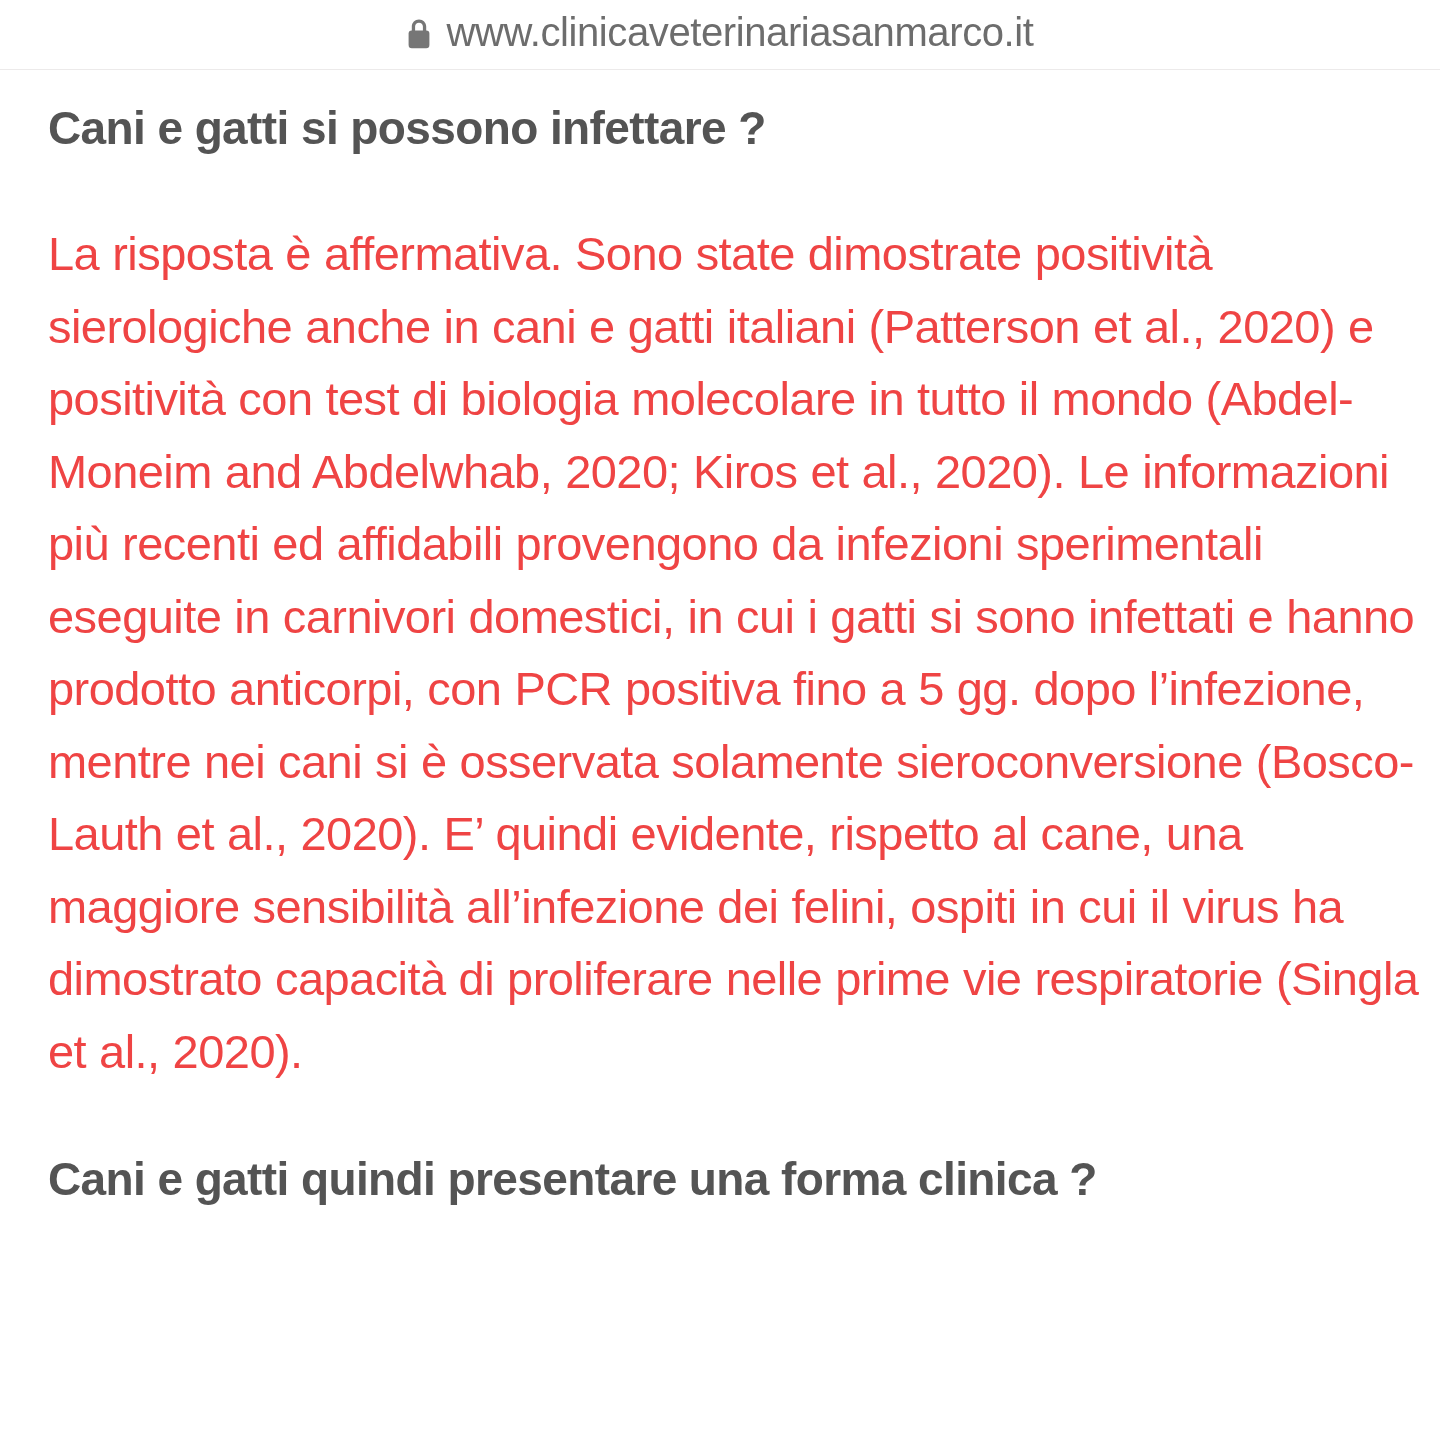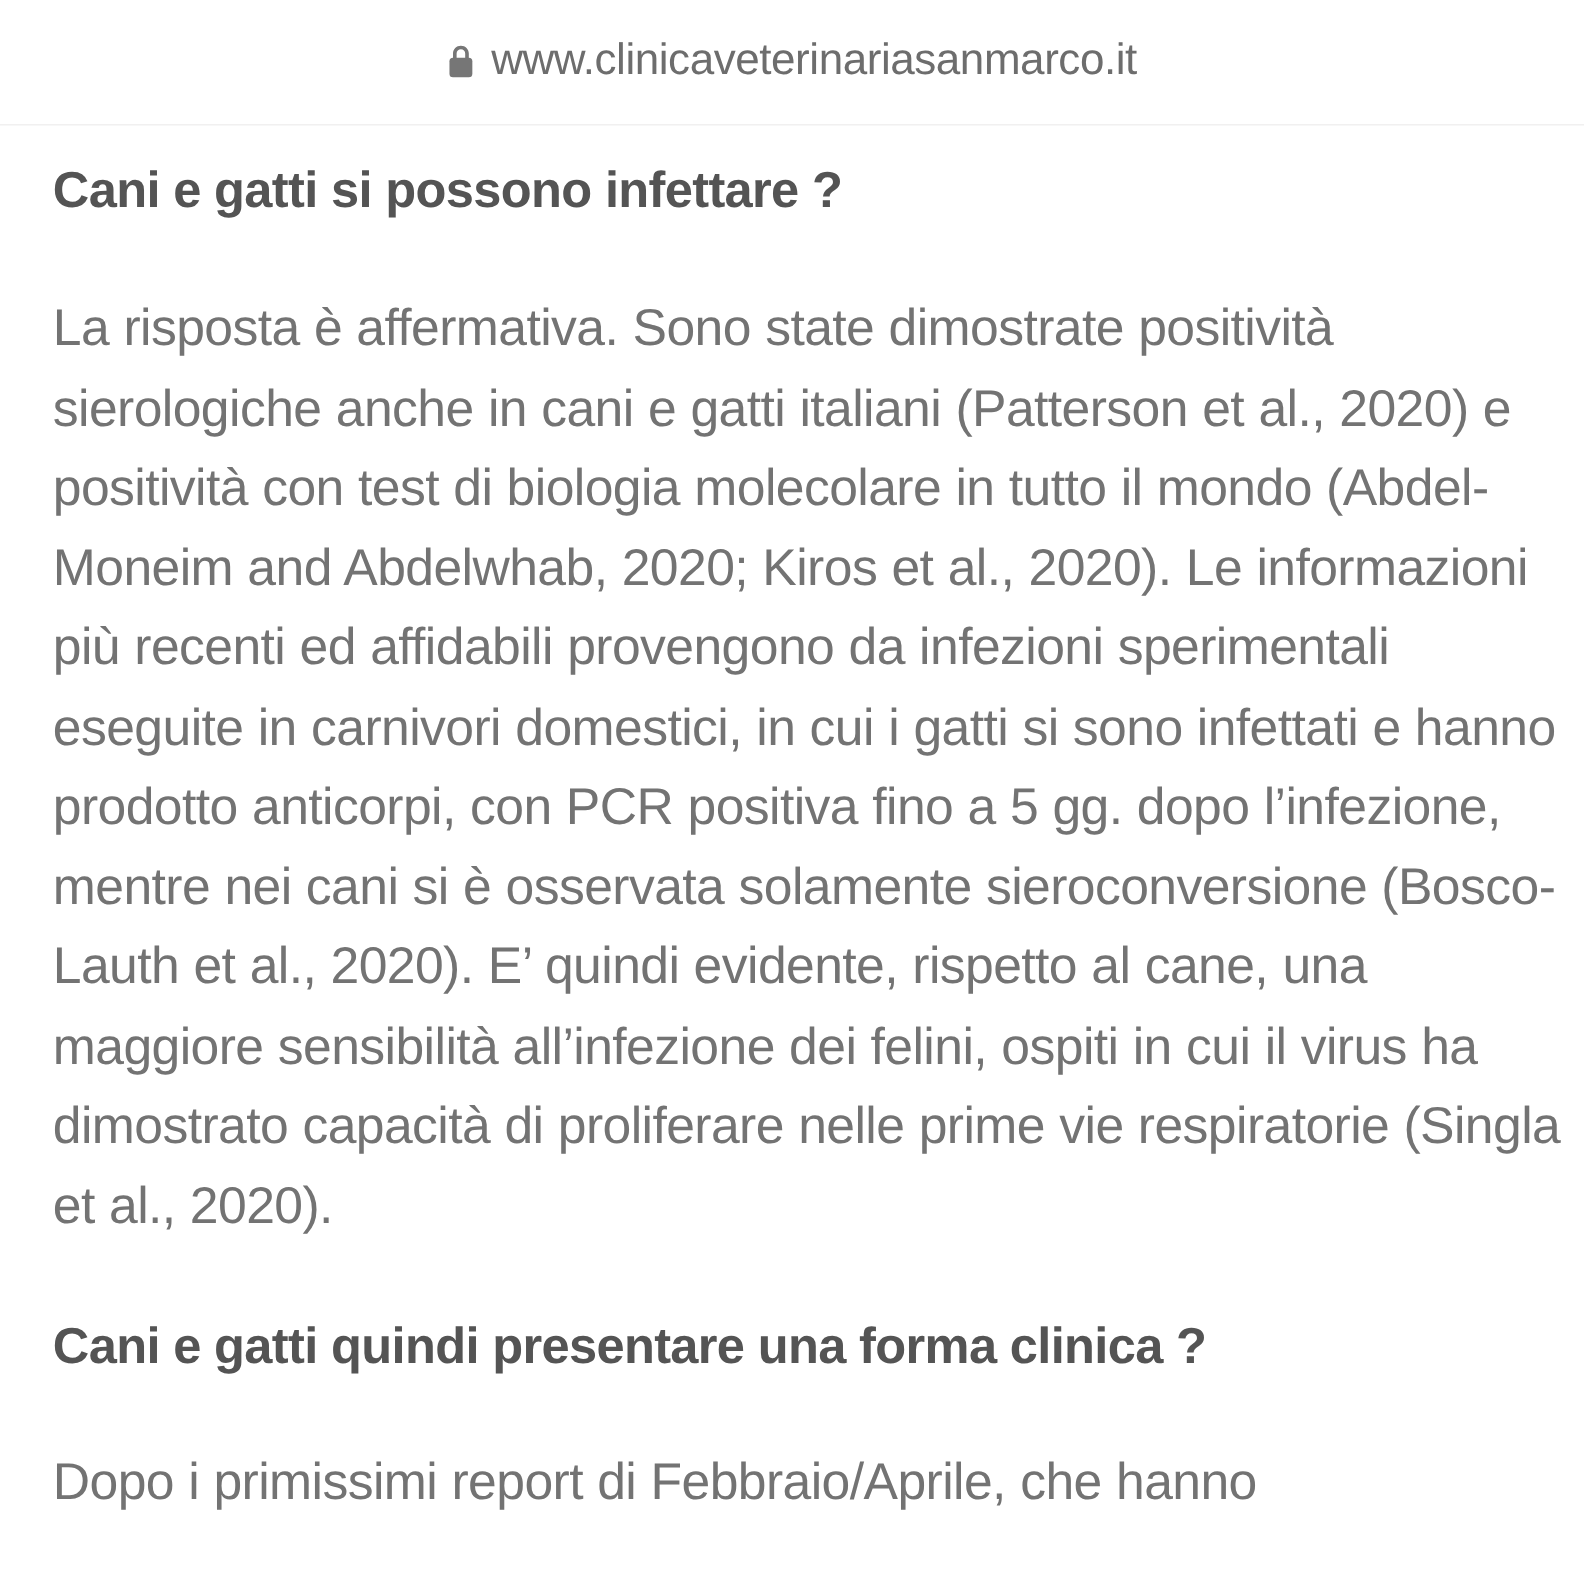--- a/index.html
+++ b/index.html
@@ -11,21 +11,21 @@
   body {
     width: 1440px;
     height: 1440px;
     overflow: hidden;
     font-family: "Liberation Sans", "DejaVu Sans", sans-serif;
     -webkit-font-smoothing: antialiased;
   }
 
   
   .url-bar {
-    height: 114px;
+    height: 70px;
     box-sizing: border-box;
     display: flex;
     align-items: center;
     justify-content: center;
     gap: 14px;
     background: #ffffff;
     border-bottom: 1px solid #eceaea;
     padding-bottom: 4px;
   }
   .lock-icon {
@@ -61,21 +61,21 @@
     font-weight: 700;
     color: #545454;
     letter-spacing: -0.6px;
     white-space: nowrap;
   }
   p.body-text {
     margin: 0;
     font-size: 47px;
     line-height: 72.5px;
     font-weight: 400;
-    color: #737373;
+    color: #ef4444;
     letter-spacing: -0.55px;
     word-spacing: 0.5px;
   }
 
   .gap-heading-to-para { height: 54px; }
   .gap-para-to-heading { height: 55px; }
   .gap-heading2-to-para { height: 52px; }
 
   .heading-block-1 { padding-top: 22px; }
 </style>
@@ -100,16 +100,15 @@
     <div class="gap-heading-to-para"></div>
 
     <p class="body-text">La risposta è affermativa. Sono state dimostrate positività sierologiche anche in cani e gatti italiani (Patterson et al., 2020) e positività con test di biologia molecolare in tutto il mondo (Abdel-Moneim and Abdelwhab, 2020; Kiros et al., 2020). Le informazioni più recenti ed affidabili provengono da infezioni sperimentali eseguite in carnivori domestici, in cui i gatti si sono infettati e hanno prodotto anticorpi, con PCR positiva fino a 5 gg. dopo l’infezione, mentre nei cani si è osservata solamente sieroconversione (Bosco-Lauth et al., 2020). E’ quindi evidente, rispetto al cane, una maggiore sensibilità all’infezione dei felini, ospiti in cui il virus ha dimostrato capacità di proliferare nelle prime vie respiratorie (Singla et al., 2020).</p>
 
     <div class="gap-para-to-heading"></div>
 
     <h2 class="section-heading">Cani e gatti quindi presentare una forma clinica ?</h2>
 
     <div class="gap-heading2-to-para"></div>
 
-    <p class="body-text">Dopo i primissimi report di Febbraio/Aprile, che hanno</p>
 
   </div>
 </div>
 
 </body></html>

